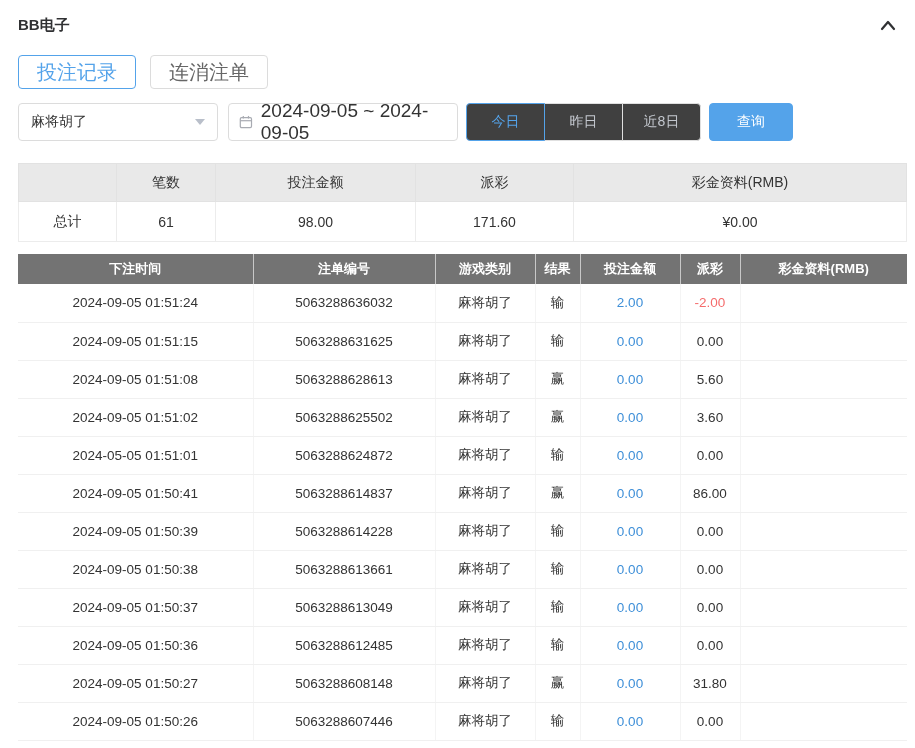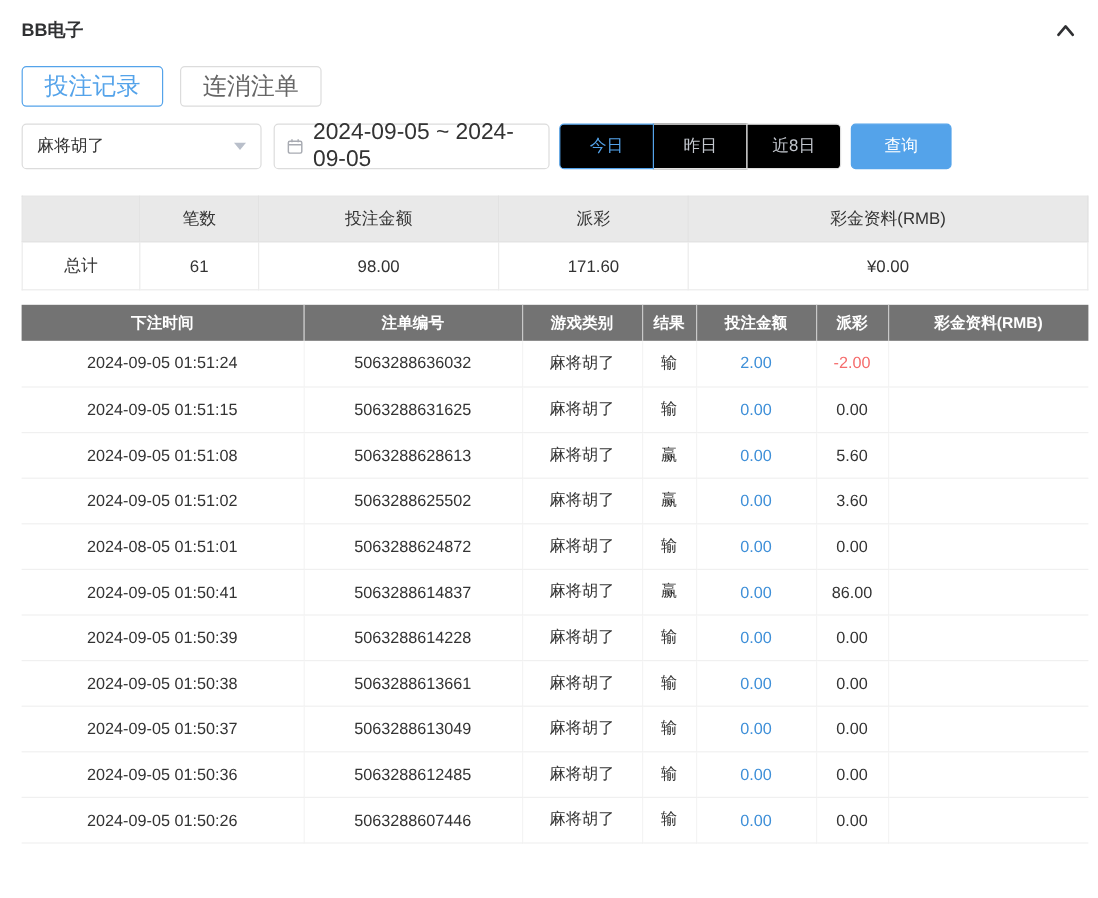--- a/index.html
+++ b/index.html
@@ -37,21 +37,21 @@
     width: 0; height: 0; border-left: 5px solid transparent; border-right: 5px solid transparent;
     border-top: 6px solid #b9bfca;
   }
   .datepicker {
     margin-left: 10px; width: 230px; height: 38px; border: 1px solid #dcdcdc; border-radius: 4px;
     display: flex; align-items: center; padding: 0 10px; gap: 8px; font-size: 19px;
     cursor: pointer; background: #fff; color: #333;
   }
   .btn-group { margin-left: 8px; display: flex; }
   .quick {
-    width: 79px; height: 38px; background: #000000; border: 1px solid #e0e0e0;
+    width: 79px; height: 38px; background: #404040; border: 1px solid #e0e0e0;
     color: #c3c7ce; font-size: 14px; cursor: pointer; margin-left: -1px; font-family: inherit;
   }
   .quick:first-child { border-radius: 4px 0 0 4px; margin-left: 0; }
   .quick:last-child { border-radius: 0 4px 4px 0; }
   .quick.active { border-color: #54a3ea; color: #54a3ea; position: relative; z-index: 1; }
   .search-btn {
     margin-left: 8px; width: 84px; height: 38px; background: #54a3ea; border: 1px solid #54a3ea;
     color: #fff; font-size: 14px; border-radius: 4px; cursor: pointer; font-family: inherit;
   }
 
@@ -204,21 +204,21 @@
         <tr>
     <td>2024-09-05 01:51:02</td>
     <td>5063288625502</td>
     <td>麻将胡了</td>
     <td>赢</td>
     <td><a class="amount-link">0.00</a></td>
     <td>3.60</td>
     <td></td>
   </tr>
         <tr>
-    <td>2024-08-05 01:51:01</td>
+    <td>2024-05-05 01:51:01</td>
     <td>5063288624872</td>
     <td>麻将胡了</td>
     <td>输</td>
     <td><a class="amount-link">0.00</a></td>
     <td>0.00</td>
     <td></td>
   </tr>
         <tr>
     <td>2024-09-05 01:50:41</td>
     <td>5063288614837</td>
@@ -258,20 +258,29 @@
         <tr>
     <td>2024-09-05 01:50:36</td>
     <td>5063288612485</td>
     <td>麻将胡了</td>
     <td>输</td>
     <td><a class="amount-link">0.00</a></td>
     <td>0.00</td>
     <td></td>
   </tr>
         <tr>
+    <td>2024-09-05 01:50:27</td>
+    <td>5063288608148</td>
+    <td>麻将胡了</td>
+    <td>赢</td>
+    <td><a class="amount-link">0.00</a></td>
+    <td>31.80</td>
+    <td></td>
+  </tr>
+        <tr>
     <td>2024-09-05 01:50:26</td>
     <td>5063288607446</td>
     <td>麻将胡了</td>
     <td>输</td>
     <td><a class="amount-link">0.00</a></td>
     <td>0.00</td>
     <td></td>
   </tr>
       </tbody>
   </table>

